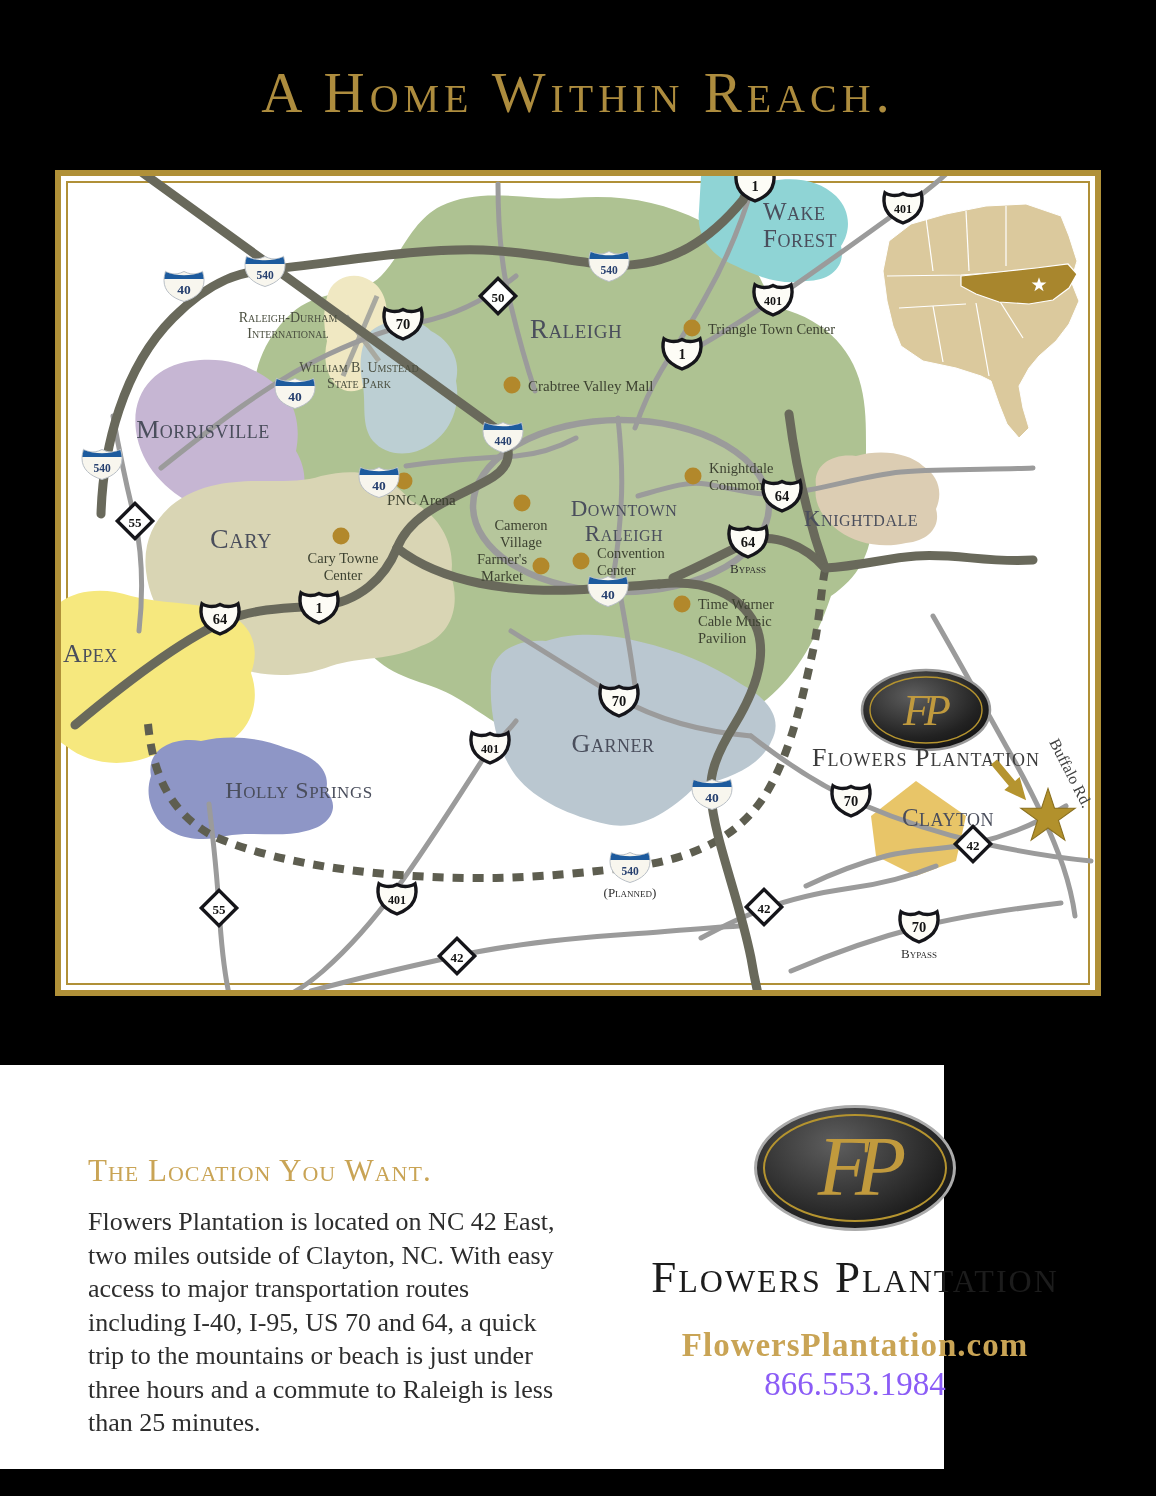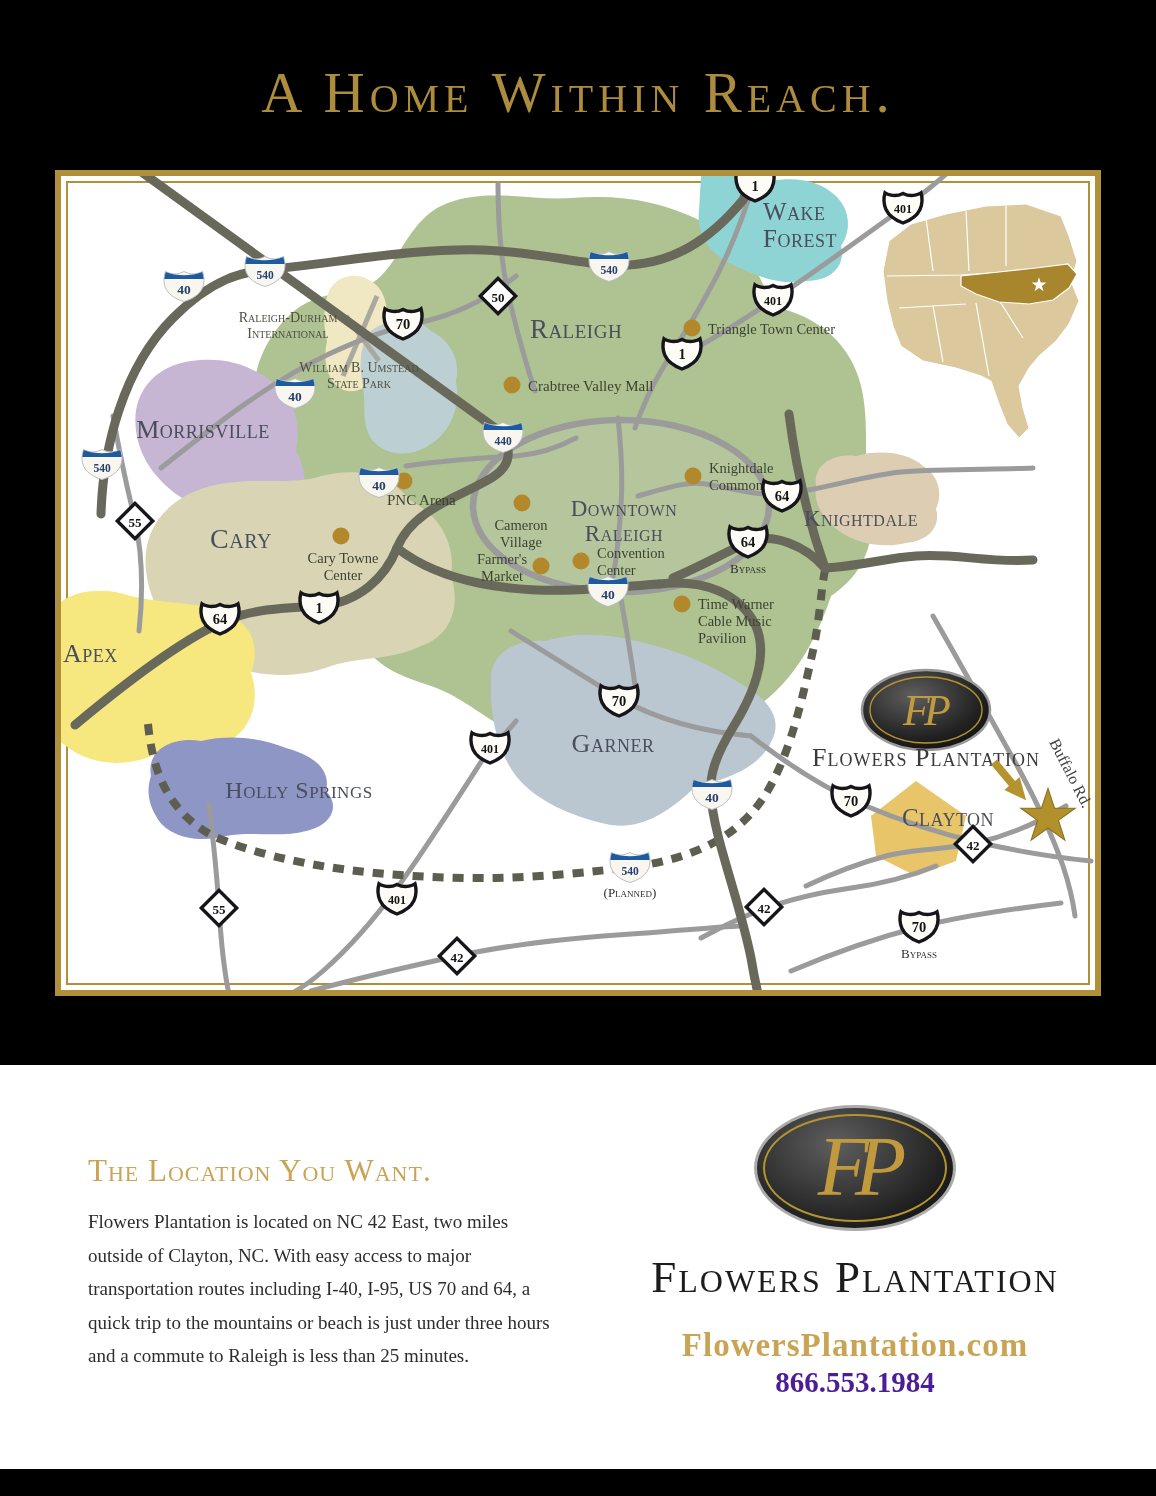--- a/index.html
+++ b/index.html
@@ -16,36 +16,36 @@
   .city{fill:#4a4e5c;font-variant:small-caps;letter-spacing:.5px;}
   .area{fill:#4c5041;font-variant:small-caps;}
   .poi{fill:#3d4231;}
   .roadlabel{fill:#3f3f3f;}
   .shield-num-i{fill:#27406f;font-weight:bold;text-anchor:middle;}
   .shield-num{fill:#141414;font-weight:bold;text-anchor:middle;}
   .shield-sub{fill:#2e2e2e;font-variant:small-caps;font-size:13px;text-anchor:middle;}
   .fp-map-label{fill:#3a3a3a;font-variant:small-caps;font-size:26px;letter-spacing:1px;text-anchor:middle;}
   .fp-map-mono{fill:#c09a3e;font-style:italic;font-size:44px;letter-spacing:-6px;text-anchor:middle;}
   
-  .bottom{position:absolute;left:0;top:1065px;width:1156px;height:404px;background:#fff;}
+  .bottom{position:absolute;left:0;top:1065px;width:944px;height:404px;background:#fff;}
   .bottom-left{position:absolute;left:88px;top:88px;width:480px;}
   .loc-heading{margin:0;font-weight:400;font-variant:small-caps;font-size:31px;
         letter-spacing:1px;color:#c9a455;}
-  .loc-par{margin:16px 0 0 0;width:472px;font-size:19px;line-height:33.5px;color:#2d2d2d;}
+  .loc-par{margin:16px 0 0 0;width:472px;font-size:26px;line-height:33.5px;color:#2d2d2d;}
   .bottom-right{position:absolute;left:620px;top:0;width:470px;text-align:center;}
   .logo-oval{position:relative;margin:40px auto 0;width:202px;height:126px;border-radius:50%;
         background:radial-gradient(ellipse at 40% 30%, #5e5e5e, #1c1c1c 72%);
         border:3px solid #ababab;box-sizing:border-box;}
   .logo-oval::before{content:"";position:absolute;left:6px;top:6px;right:6px;bottom:6px;
         border:2px solid #b5942f;border-radius:50%;}
   .logo-mono{position:absolute;left:0;top:-4px;width:100%;text-align:center;line-height:126px;
         font-style:italic;font-size:84px;letter-spacing:-14px;color:#c19a3d;}
   .brand{margin-top:20px;font-variant:small-caps;font-size:45px;letter-spacing:2px;color:#1c1c1c;}
   .website{margin-top:24px;font-weight:bold;font-size:33px;letter-spacing:1px;color:#c9a455;}
-  .phone{margin-top:2px;font-weight:bold;font-size:29px;color:#4c1d95;}
+  .phone{margin-top:2px;font-weight:normal;font-size:33px;color:#8b5cf6;}
   .sales{margin-top:5px;font-size:20px;color:#202020;}
 </style>
 </head>
 <body>
 
 <div class="page">
 
   <h1 class="main-title">A Home Within Reach.</h1>
 
   <div class="map-frame">

